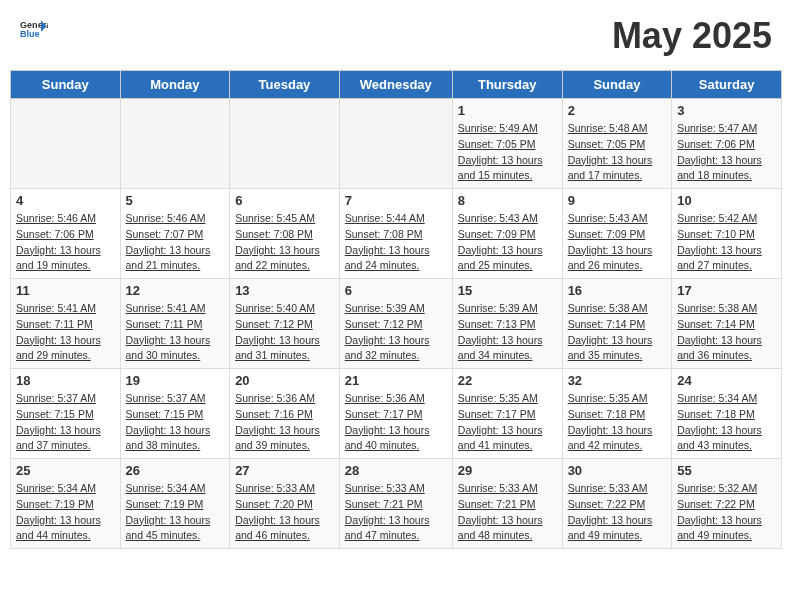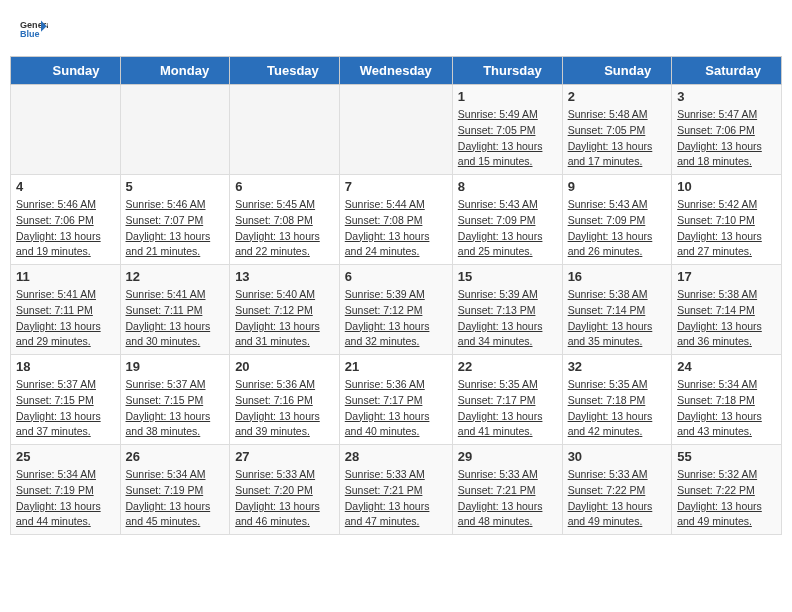--- a/index.html
+++ b/index.html
@@ -42,21 +42,21 @@
       width: 100%;
       border-collapse: collapse;
       font-size: 11px;
     }
     .calendar-table thead tr {
       background-color: #2a6fbb;
       color: #fff;
     }
     .calendar-table thead th {
       padding: 6px 20px;
-      text-align: right;
+      text-align: center;
       font-size: 13px;
       font-weight: bold;
       border: 1px solid #ccc;
       margin-top: 7px;
     }
     .calendar-table tbody tr {
       border: 1px solid #ccc;
     }
     .calendar-table tbody td {
       border: 1px solid #ddd;
@@ -91,20 +91,21 @@
 
 <div class="header-area">
   <div class="logo">
     <svg class="logo-icon" viewBox="0 0 40 40" xmlns="http://www.w3.org/2000/svg">
       <text x="0" y="18" font-size="13" font-weight="bold" fill="#333">General</text>
       <text x="0" y="32" font-size="13" font-weight="bold" fill="#2a6fbb">Blue</text>
       <polygon points="30,8 38,16 30,24" fill="#2a6fbb"></polygon>
     </svg>
   </div>
   <div class="title-area">
+    <div class="month-title">May 2025</div>
   </div>
 </div>
 
 <table class="calendar-table">
   <thead>
     <tr>
       <th>Sunday</th>
       <th>Monday</th>
       <th>Tuesday</th>
       <th>Wednesday</th>

